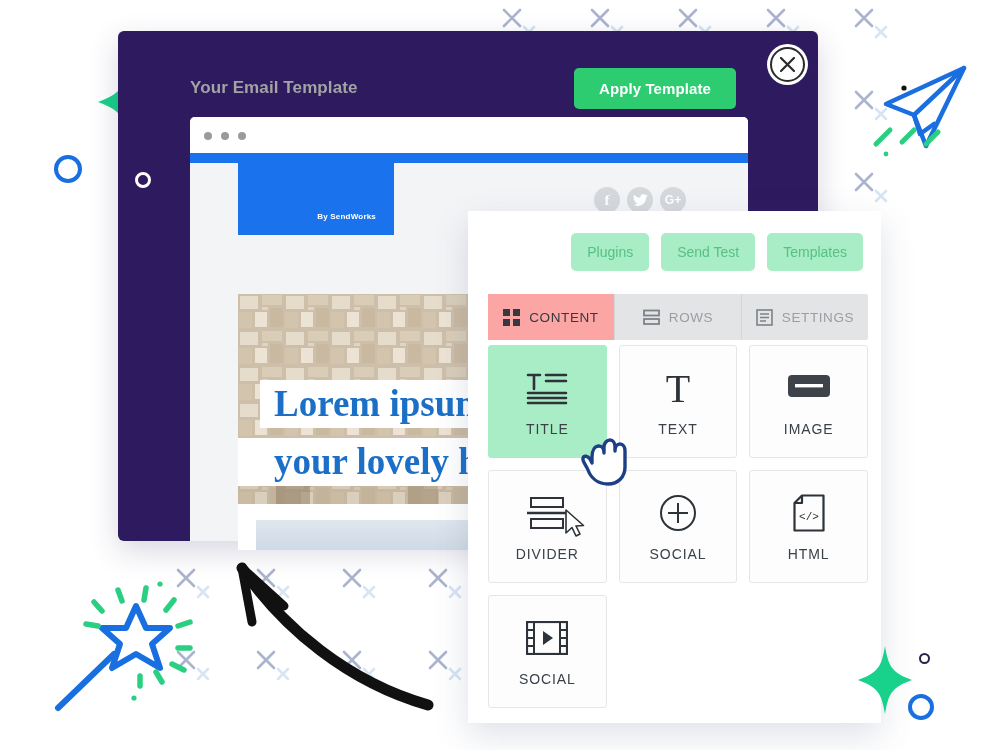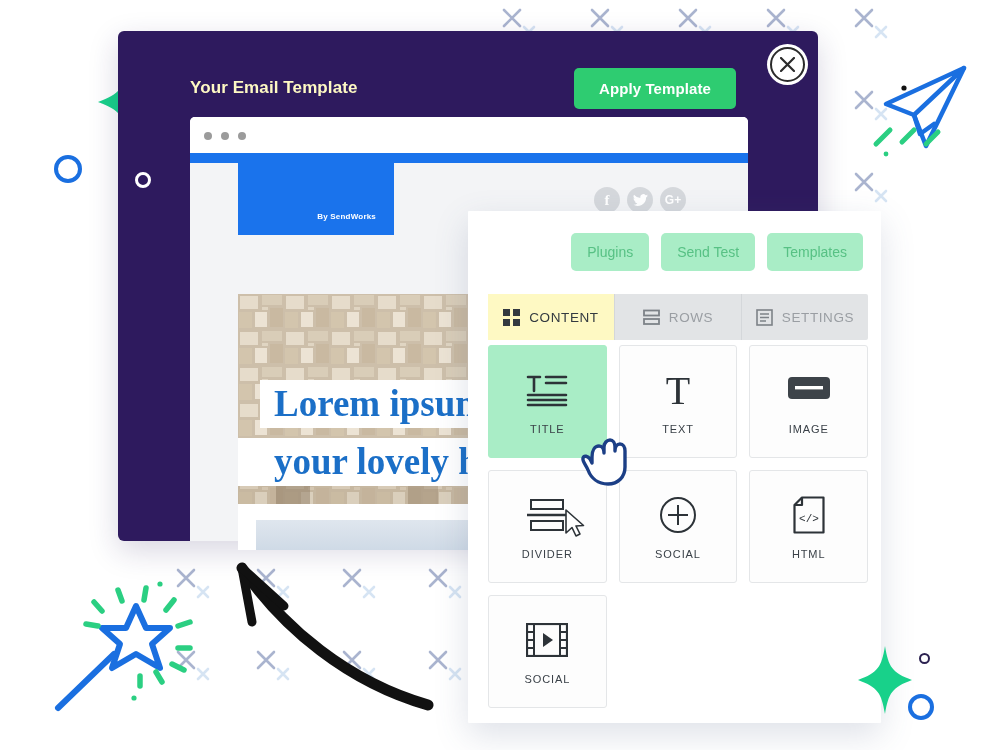--- a/index.html
+++ b/index.html
@@ -20,21 +20,21 @@
   .modal {
     position: absolute;
     left: 118px; top: 31px;
     width: 700px; height: 510px;
     background: #2e1a5e;
     border-radius: 6px;
     box-shadow: 0 10px 30px rgba(40,25,90,0.18);
   }
   .modal-title {
     position: absolute; left: 72px; top: 47px;
-    color: #fef9c3;
+    color: #a3a3a3;
     font-size: 17px;
     font-weight: bold;
     letter-spacing: 0.1px;
   }
   .apply-btn {
     position: absolute; right: 82px; top: 37px;
     background: #2ecc71;
     color: #ffffff;
     border: none;
     border-radius: 5px;
@@ -169,41 +169,41 @@
   .tab {
     flex: 1;
     display: flex; align-items: center; justify-content: center; gap: 9px;
     font-size: 13.5px;
     color: #9a9ea3;
     letter-spacing: 0.6px;
     cursor: pointer;
     border-right: 1px solid #d4d7da;
   }
   .tab:last-child { border-right: none; text-align: center; }
-  .tab.active { background: #fef9c3; color: #333a40; }
+  .tab.active { background: #fca5a5; color: #333a40; }
 
   .grid {
     position: absolute; left: 20px; right: 13px; top: 134px;
     display: grid;
     grid-template-columns: repeat(3, 1fr);
     gap: 12px;
   }
   .tile {
     height: 113px;
     background: #fdfdfd;
     border: 1px solid #e4e6e8;
     border-radius: 3px;
     display: flex; flex-direction: column;
     align-items: center; justify-content: center;
     gap: 12px;
     cursor: pointer;
   }
   .tile.selected { background: #a9edc6; border-color: #a9edc6; }
   .tile-label {
-    font-size: 11px;
+    font-size: 14px;
     color: #3a4148;
     letter-spacing: 0.9px;
   }
   .tile-icon { height: 42px; display: flex; align-items: center; }
 
   .cursor-hand { position: absolute; left: 578px; top: 437px; }
   .cursor-arrow { position: absolute; left: 564px; top: 509px; }
 </style>
 </head>
 <body>

